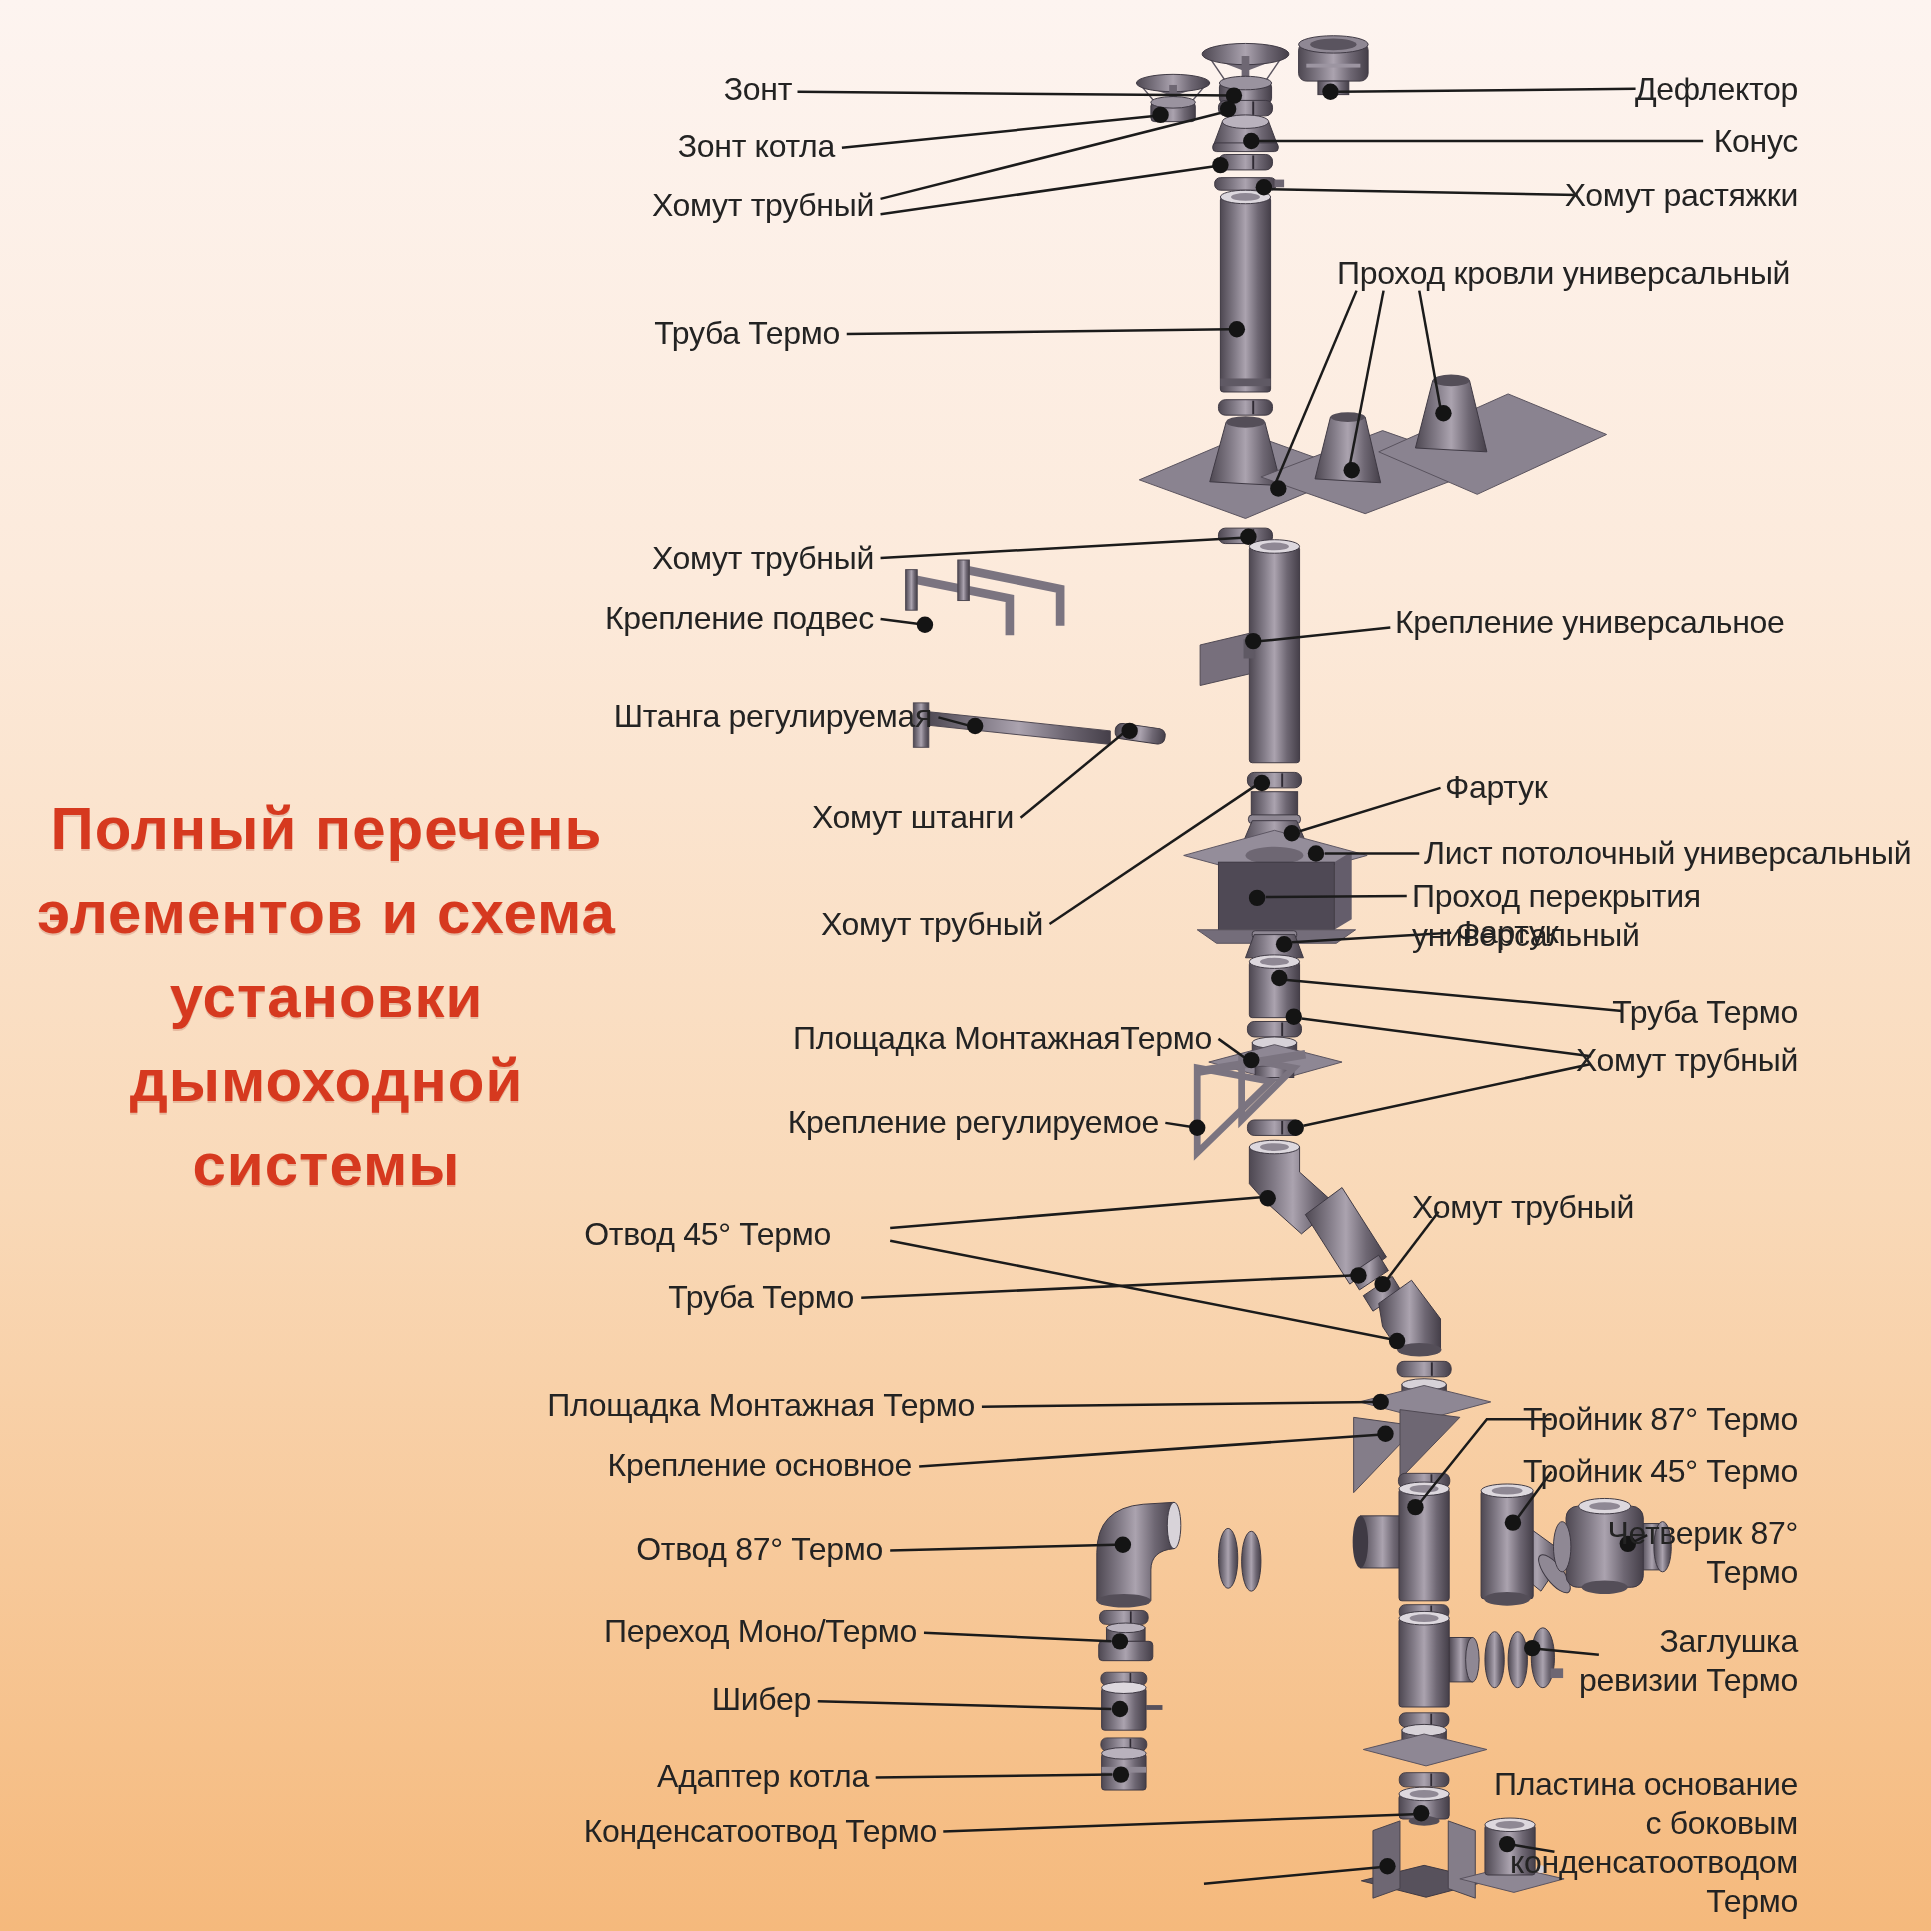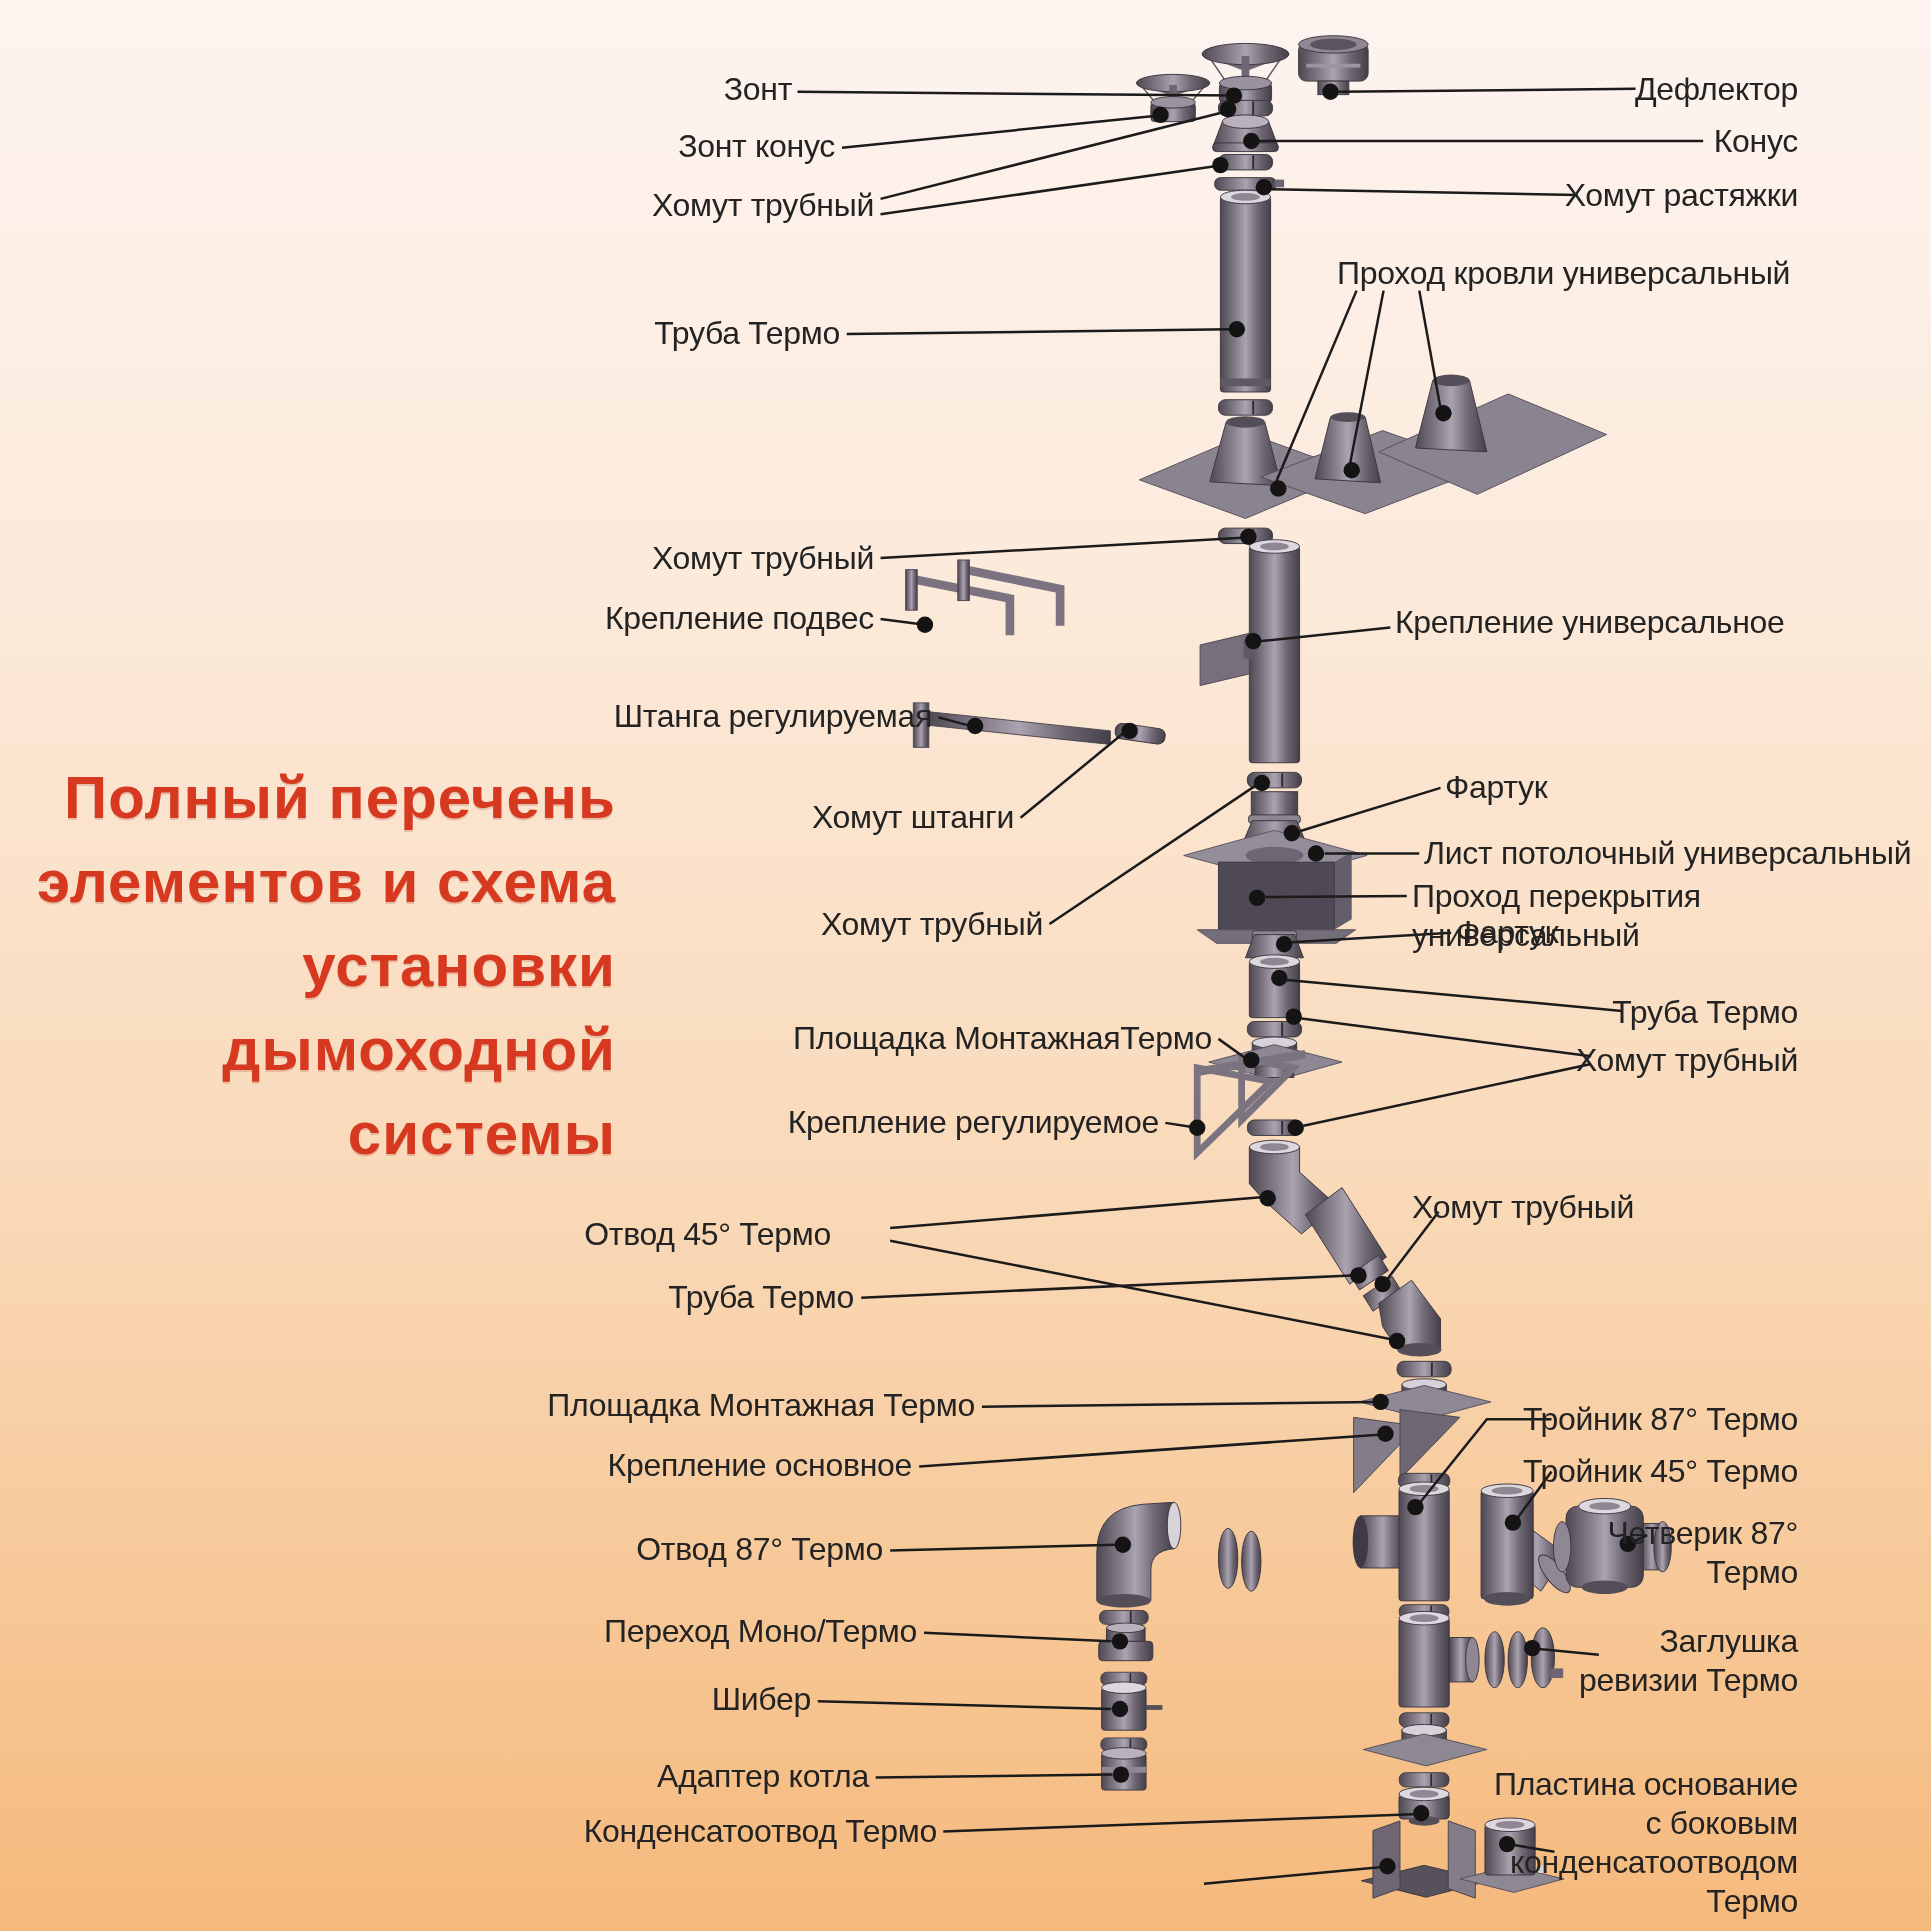--- a/index.html
+++ b/index.html
@@ -1,20 +1,20 @@
 <!DOCTYPE html>
 <html><head>
 <meta charset="utf-8">
 <style>
   html,body{margin:0;padding:0;background:#fff;}
   .canvas{position:relative;width:1931px;height:1931px;overflow:hidden;
           background:linear-gradient(180deg,#fdf4f0 0%,#fceadb 30%,#f9d9b8 62%,#f5b97c 100%);
           font-family:"Liberation Sans", sans-serif;}
   svg.layer{position:absolute;left:0;top:0;}
-  .title{position:absolute;left:37px;top:756px;width:579px;text-align:right;
+  .title{position:absolute;left:37px;top:787px;width:579px;text-align:center;
          font-weight:800;font-size:60px;line-height:84px;color:#d6391f;
          white-space:pre-line;letter-spacing:1px;
          text-shadow:0 1.9px 0 rgba(140,30,10,.18);}
   .lbl{position:absolute;font-size:32px;line-height:39px;color:#232323;
        white-space:pre-line;letter-spacing:-0.3px;}
   .lbl.r{text-align:right;}
 </style>
 </head>
 <body>
 
@@ -371,21 +371,21 @@
     </g>
   </svg>
 
   <div class="title">Полный перечень
 элементов и схема
 установки
 дымоходной
 системы</div>
 
   <div class="lbl r" style="right:1139px;top:70px">Зонт</div>
-  <div class="lbl r" style="right:1096px;top:127px">Зонт конус</div>
+  <div class="lbl r" style="right:1096px;top:127px">Зонт котла</div>
   <div class="lbl r" style="right:1057px;top:186px">Хомут трубный</div>
   <div class="lbl r" style="right:1091px;top:314px">Труба Термо</div>
   <div class="lbl r" style="right:1057px;top:539px">Хомут трубный</div>
   <div class="lbl r" style="right:1057px;top:599px">Крепление подвес</div>
   <div class="lbl r" style="right:999px;top:697px">Штанга регулируемая</div>
   <div class="lbl r" style="right:917px;top:798px">Хомут штанги</div>
   <div class="lbl r" style="right:888px;top:905px">Хомут трубный</div>
   <div class="lbl r" style="right:719px;top:1019px">Площадка МонтажнаяТермо</div>
   <div class="lbl r" style="right:772px;top:1103px">Крепление регулируемое</div>
   <div class="lbl r" style="right:1100px;top:1215px">Отвод 45° Термо</div>

